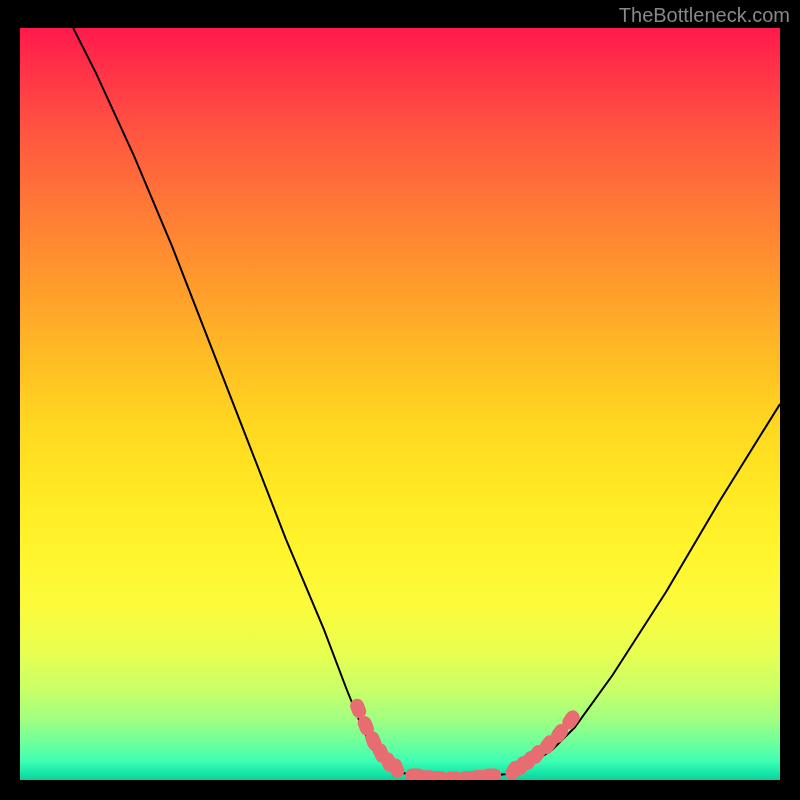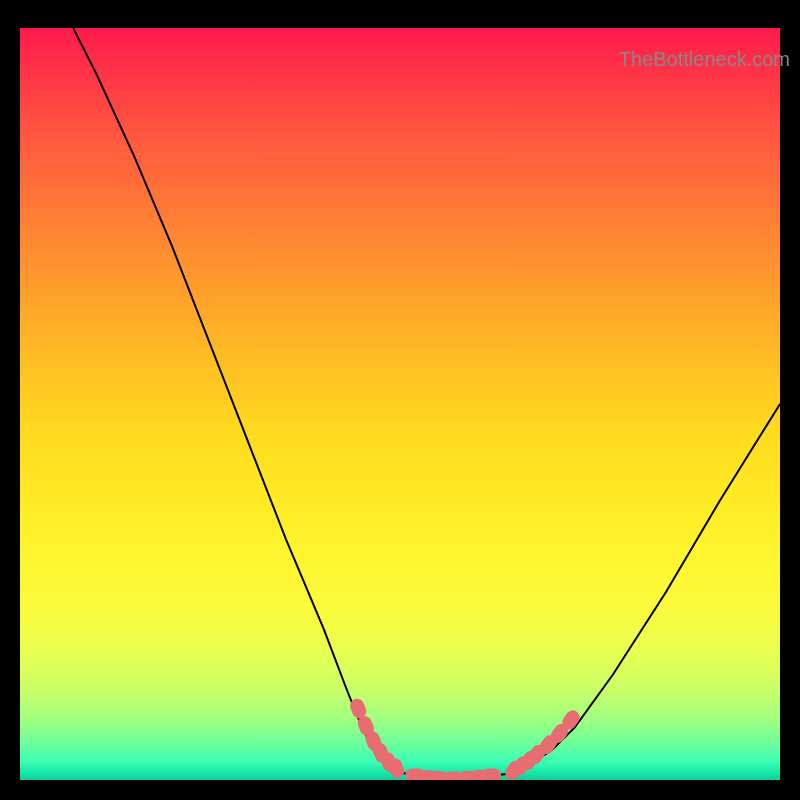--- a/index.html
+++ b/index.html
@@ -12,21 +12,20 @@
     overflow: hidden;
   }
   .watermark {
     position: absolute;
     top: 4px;
     right: 10px;
     color: #888;
     font-size: 20px;
     font-weight: normal;
     z-index: 10;
-    margin-top: 44px;
   }
   .plot-area {
     position: absolute;
     left: 20px;
     top: 28px;
     width: 760px;
     height: 752px;
     overflow: hidden;
   }
   .gradient-bg {

